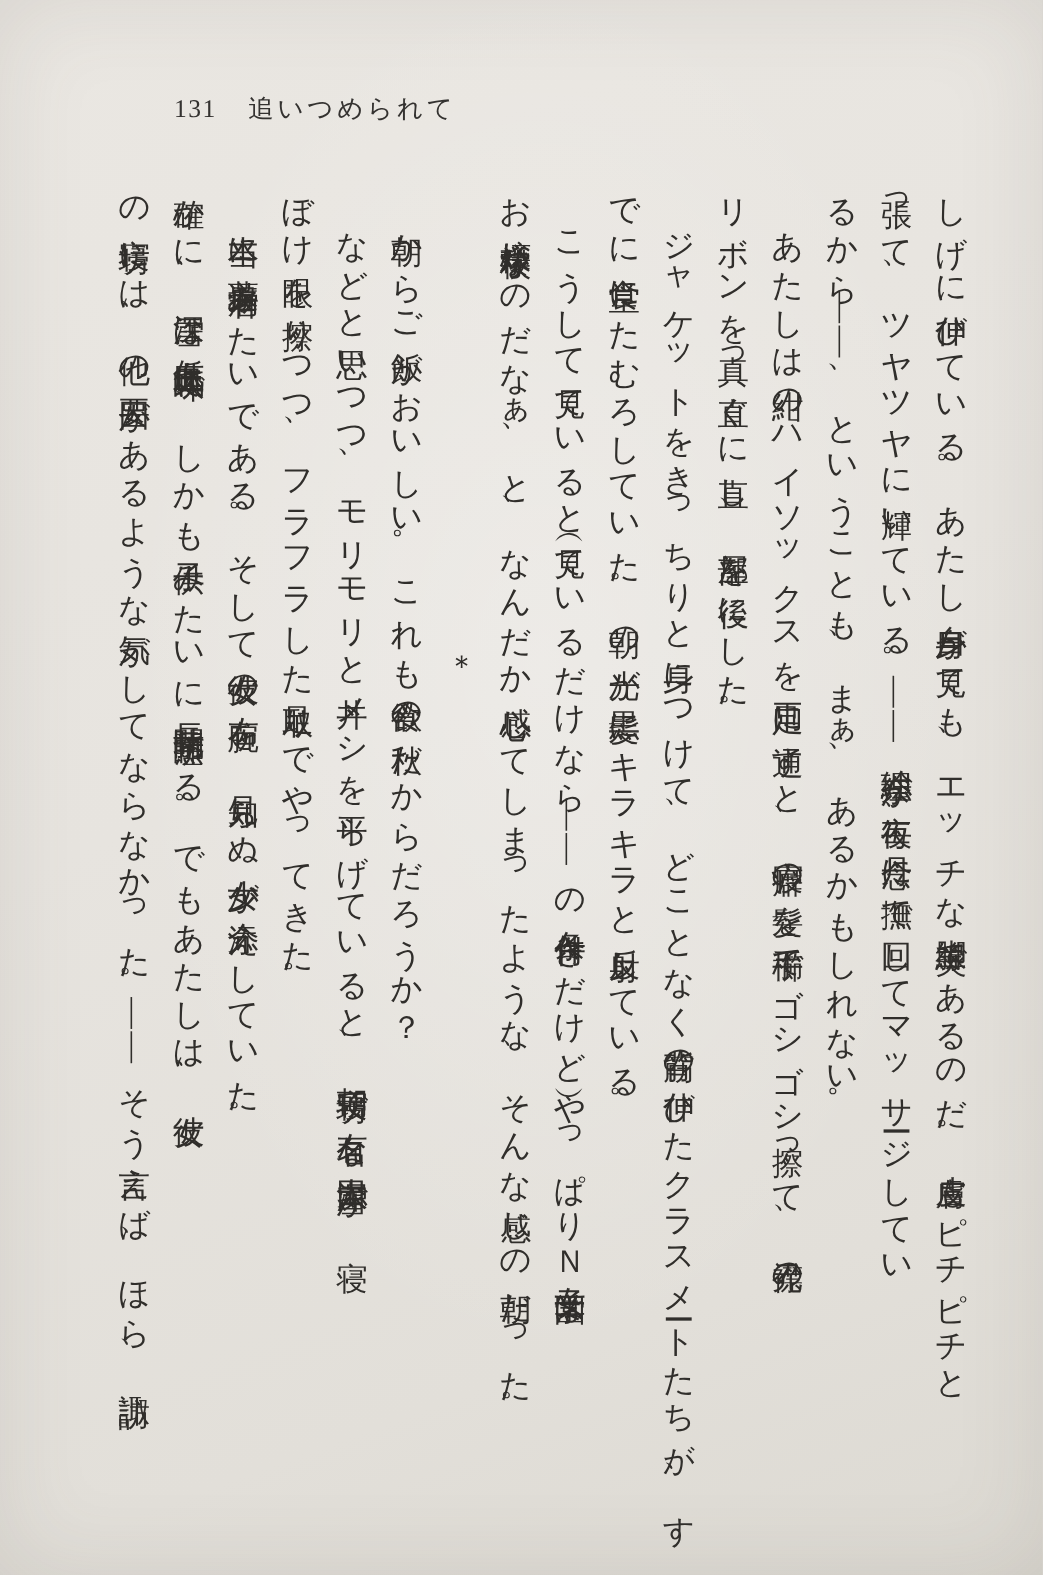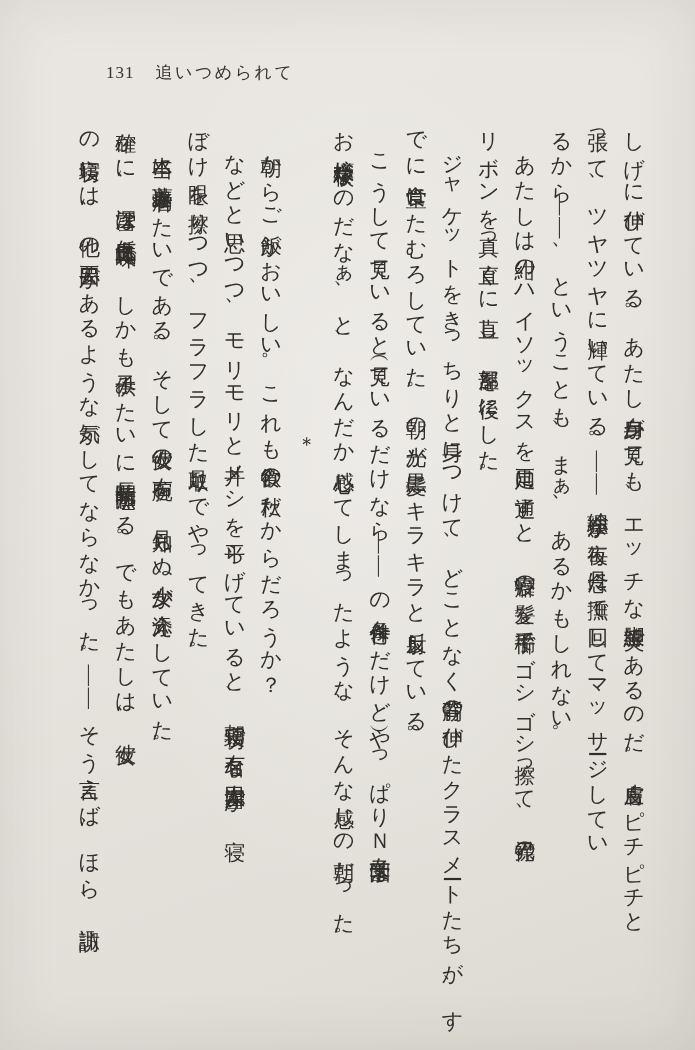--- a/index.html
+++ b/index.html
@@ -21,21 +21,21 @@
   .page::after { 
     content: "";
     position: absolute;
     inset: 0;
     pointer-events: none;
     box-shadow: inset 0 0 60px rgba(90,85,75,0.12);
   }
   .running-head {
     position: absolute;
     top: 61px;
-    left: 106px;
+    left: 116px;
     font-size: 17px;
     letter-spacing: 2.5px;
     color: #343230;
     white-space: nowrap;
   }
   .running-head .page-num {
     margin-right: 21px;
     letter-spacing: 1px;
   }
   .text-area {

